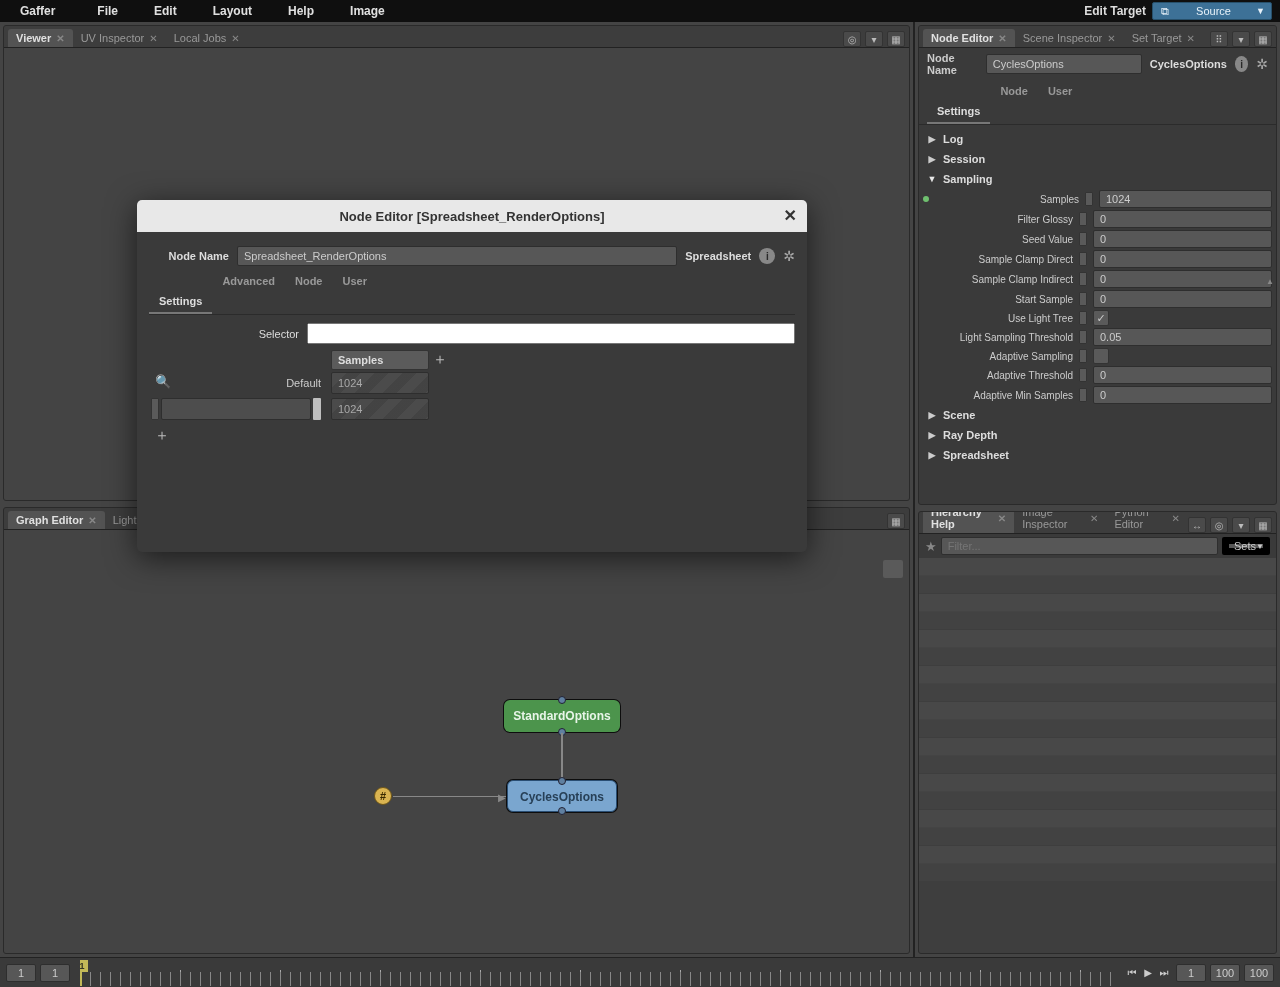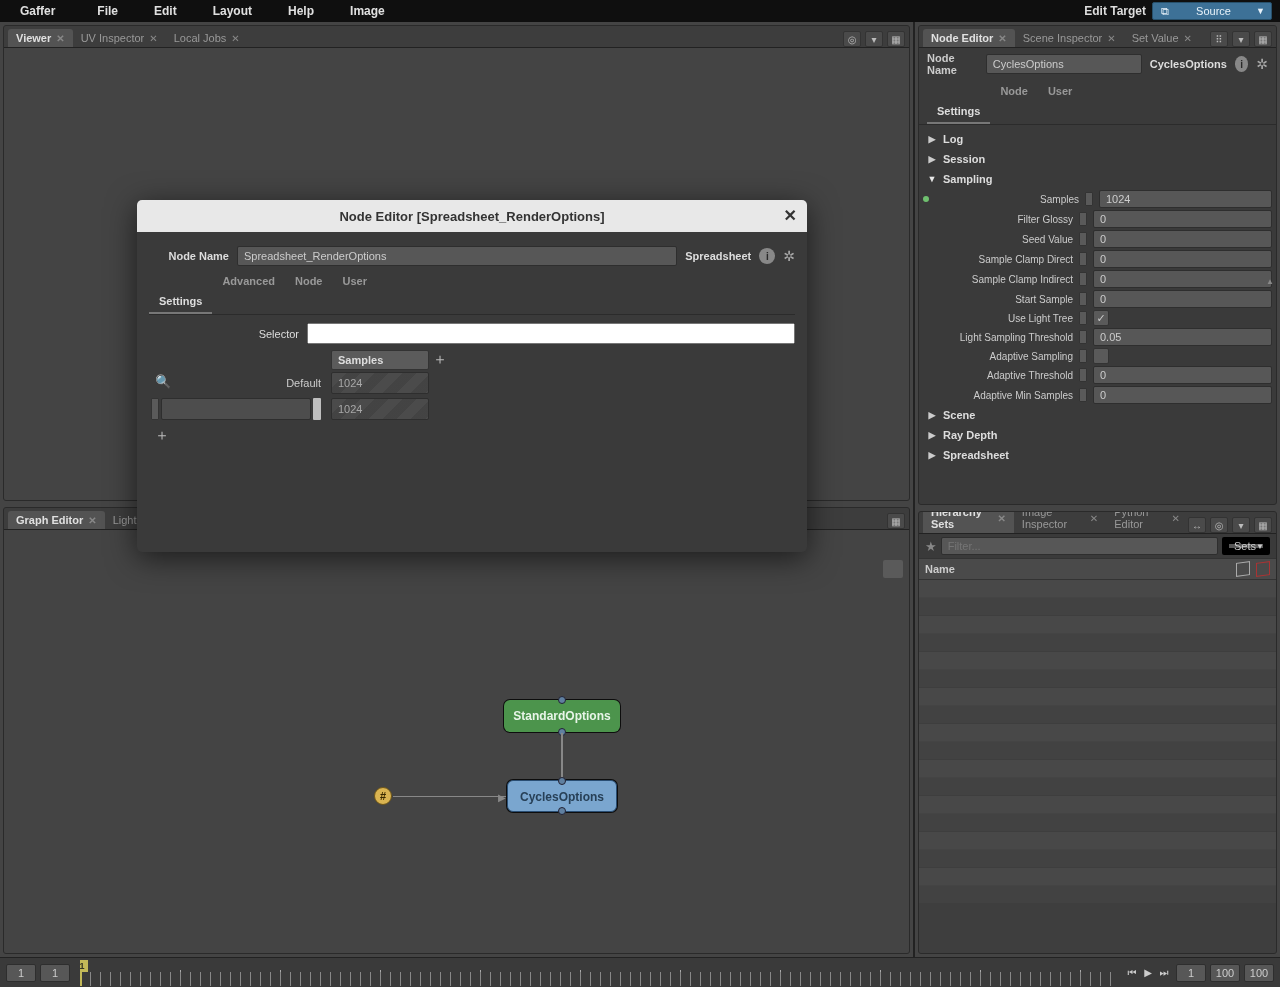--- a/index.html
+++ b/index.html
@@ -247,21 +247,21 @@
       <div class="tabbar">
         <div class="tab active">
               <span>Node Editor</span>
               <span class="x">✕</span>
             </div>
         <div class="tab">
               <span>Scene Inspector</span>
               <span class="x">✕</span>
             </div>
         <div class="tab">
-              <span>Set Value</span>
+              <span>Set Target</span>
               <span class="x">✕</span>
             </div>
         <div class="right-tools">
           <div class="tool-btn">⠿</div>
           <div class="tool-btn">▾</div>
           <div class="tool-btn">▦</div>
         </div>
       </div>
       <div class="prop-header">
         <label>Node Name</label>
@@ -372,21 +372,21 @@
             </div>
         <div class="scroll-ind">
               <span>▲</span>
             </div>
       </div>
     </div>
 
     <div class="panel hier-panel">
       <div class="tabbar">
         <div class="tab active">
-              <span>Hierarchy Sets</span>
+              <span>Hierarchy Help</span>
               <span class="x">✕</span>
             </div>
         <div class="tab">
               <span>Image Inspector</span>
               <span class="x">✕</span>
             </div>
         <div class="tab">
               <span>Python Editor</span>
               <span class="x">✕</span>
             </div>
@@ -396,27 +396,20 @@
           <div class="tool-btn">▾</div>
           <div class="tool-btn">▦</div>
         </div>
       </div>
       <div class="hv-toolbar">
         <span class="star">★</span>
         <input class="hv-filter" placeholder="Filter..." style="">
         <div class="hv-sets">
               <span>Sets</span>
               <span style="font-size:8px">▼</span>
-            </div>
-      </div>
-      <div class="hv-head">
-        <span>Name</span>
-        <div class="sp">
-              <span class="cube-icon"></span>
-              <span class="cube-icon red"></span>
             </div>
       </div>
       <div class="hv-rows">
         <div class="hv-row"></div>
             <div class="hv-row"></div>
             <div class="hv-row"></div>
             <div class="hv-row"></div>
             <div class="hv-row"></div>
             <div class="hv-row"></div>
             <div class="hv-row"></div>

